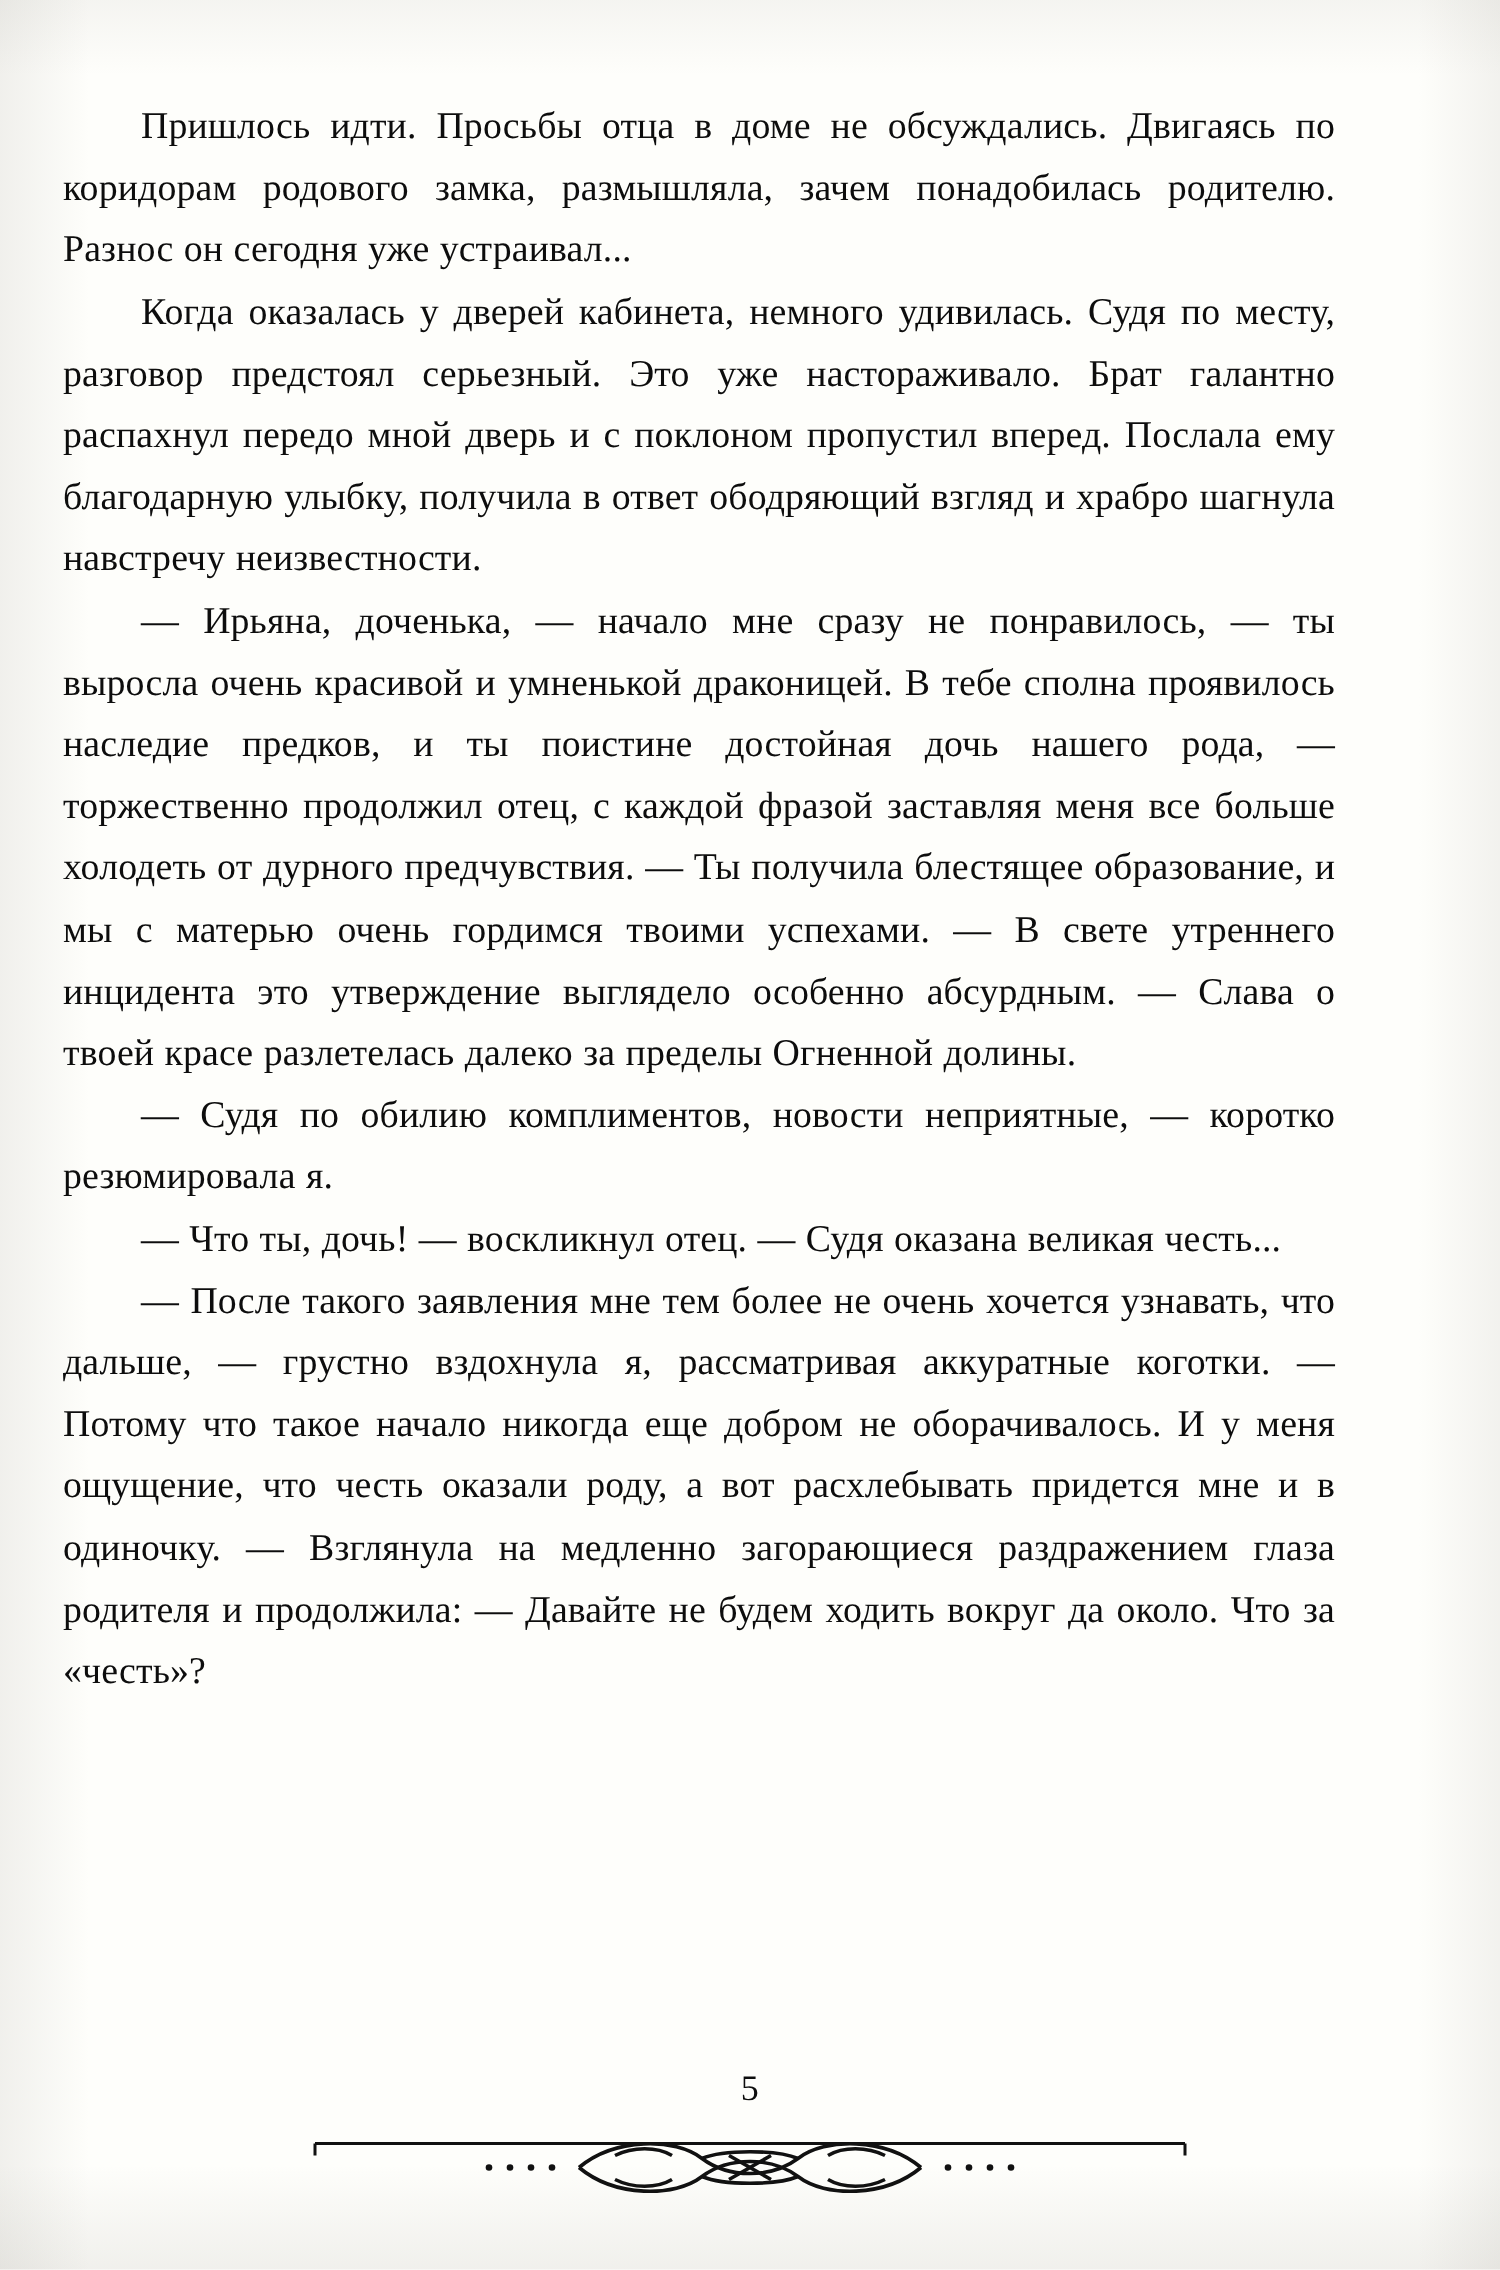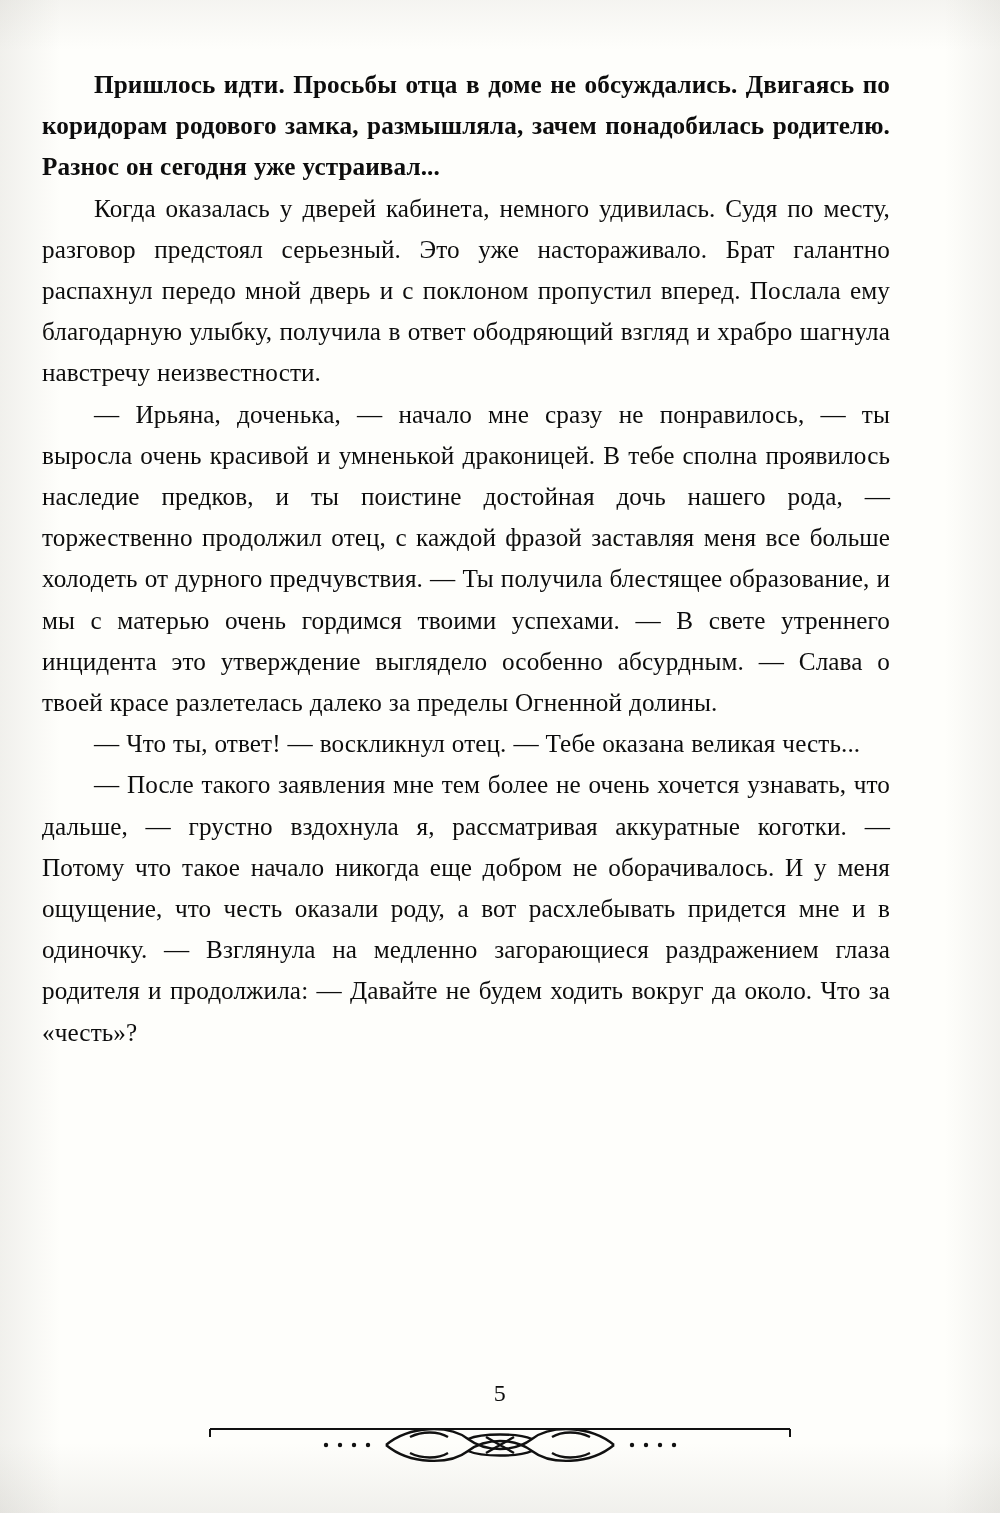--- a/index.html
+++ b/index.html
@@ -43,21 +43,20 @@
     margin: 0;
     font-size: 25.2px;
     line-height: 41.2px;
     text-align: justify;
     text-indent: 52px;
     letter-spacing: 0.1px;
     word-spacing: 0.5px;
   }
   p.para.first {
     text-indent: 52px;
-    font-weight: bold;
   }
   .footer {
     position: absolute;
     left: 0;
     right: 0;
     bottom: 42px;
     text-align: center;
   }
   .page-number {
     font-size: 24px;
@@ -76,21 +75,22 @@
 </style>
 </head>
 <body>
 
 <div class="page">
 
   <div class="text-column">
     <p class="para first">Пришлось идти. Просьбы отца в доме не обсуждались. Двигаясь по коридорам родового замка, размышляла, зачем понадобилась родителю. Разнос он сегодня уже устраивал...</p>
     <p class="para">Когда оказалась у дверей кабинета, немного удивилась. Судя по месту, разговор предстоял серьезный. Это уже настораживало. Брат галантно распахнул передо мной дверь и с поклоном пропустил вперед. Послала ему благодарную улыбку, получила в ответ ободряющий взгляд и храбро шагнула навстречу неизвестности.</p>
     <p class="para">— Ирьяна, доченька, — начало мне сразу не понравилось, — ты выросла очень красивой и умненькой драконицей. В тебе сполна проявилось наследие предков, и ты поистине достойная дочь нашего рода, — торжественно продолжил отец, с каждой фразой заставляя меня все больше холодеть от дурного предчувствия. — Ты получила блестящее образование, и мы с матерью очень гордимся твоими успехами. — В свете утреннего инцидента это утверждение выглядело особенно абсурдным. — Слава о твоей красе разлетелась далеко за пределы Огненной долины.</p>
-    <p class="para">— Что ты, ответ! — воскликнул отец. — Тебе оказана великая честь...</p>
+    <p class="para">— Судя по обилию комплиментов, новости неприятные, — коротко резюмировала я.</p>
+    <p class="para">— Что ты, дочь! — воскликнул отец. — Судя оказана великая честь...</p>
     <p class="para">— После такого заявления мне тем более не очень хочется узнавать, что дальше, — грустно вздохнула я, рассматривая аккуратные коготки. — Потому что такое начало никогда еще добром не оборачивалось. И у меня ощущение, что честь оказали роду, а вот расхлебывать придется мне и в одиночку. — Взглянула на медленно загорающиеся раздражением глаза родителя и продолжила: — Давайте не будем ходить вокруг да около. Что за «честь»?</p>
   </div>
 
   <div class="footer">
     <div class="page-number">5</div>
     <div class="ornament">
       <svg width="600" height="56" viewBox="0 0 600 56" aria-hidden="true">
         <g stroke="#111" fill="none" stroke-width="2">
           <line x1="10" y1="14" x2="590" y2="14"></line>
           <line x1="10" y1="14" x2="10" y2="22"></line>

